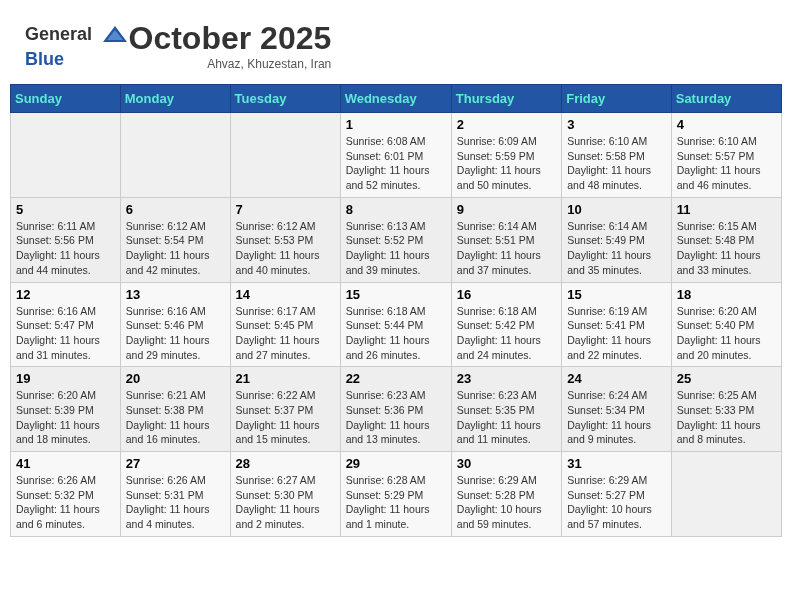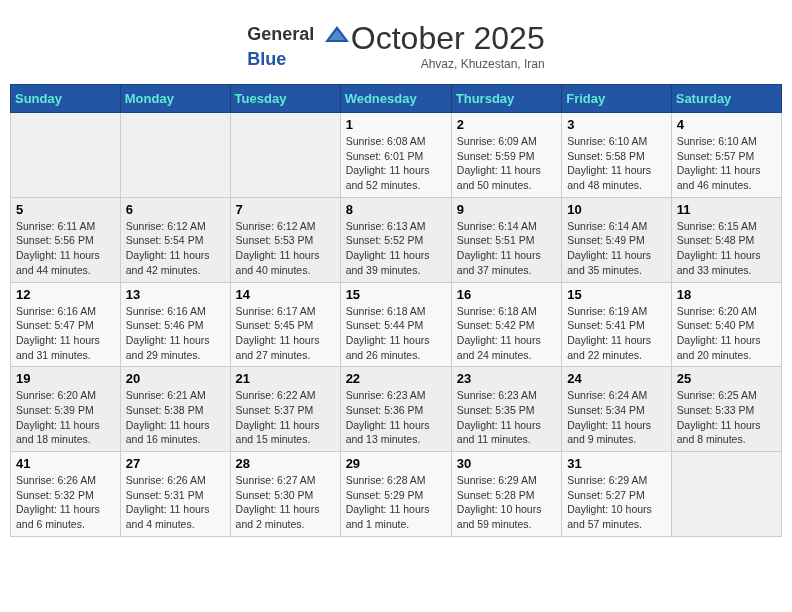--- a/index.html
+++ b/index.html
@@ -5,21 +5,21 @@
     * { box-sizing: border-box; margin: 0; padding: 0; }
     body {
       font-family: Arial, sans-serif;
       background: #fff;
       width: 792px;
       min-height: 612px;
       padding: 10px;
     }
     .header {
       display: flex;
-      justify-content: center;
+      justify-content: flex-start;
       align-items: center;
       padding: 10px 15px 5px 15px;
     }
     .logo {
       display: flex;
       align-items: center;
     }
     .logo-text-general {
       font-size: 18px;
       font-weight: bold;
@@ -36,21 +36,21 @@
       width: 28px;
       height: 28px;
       margin-left: 4px;
     }
     .title-block {
       text-align: right;
     }
     .month-title {
       font-size: 32px;
       color: #333;
-      font-weight: normal;
+      font-weight: bold;
     }
     .subtitle {
       font-size: 12px;
       color: #555;
     }
     .calendar {
       width: 100%;
       border-collapse: collapse;
       margin-top: 8px;
     }

